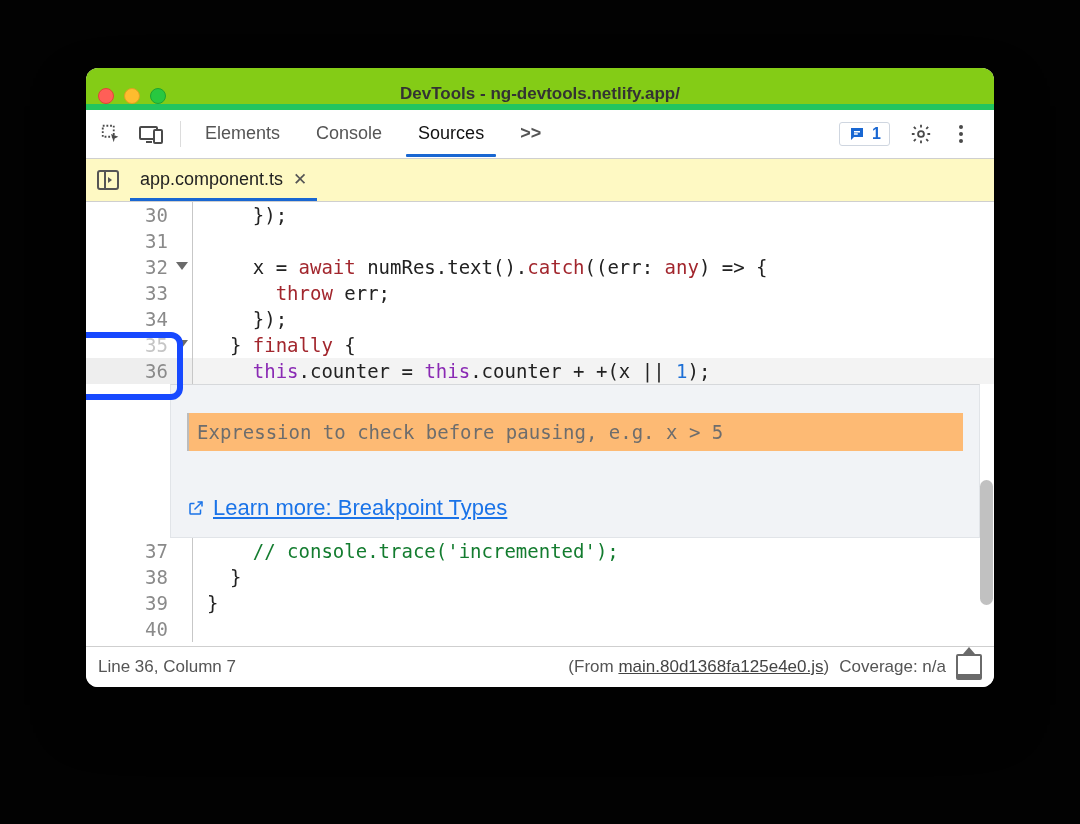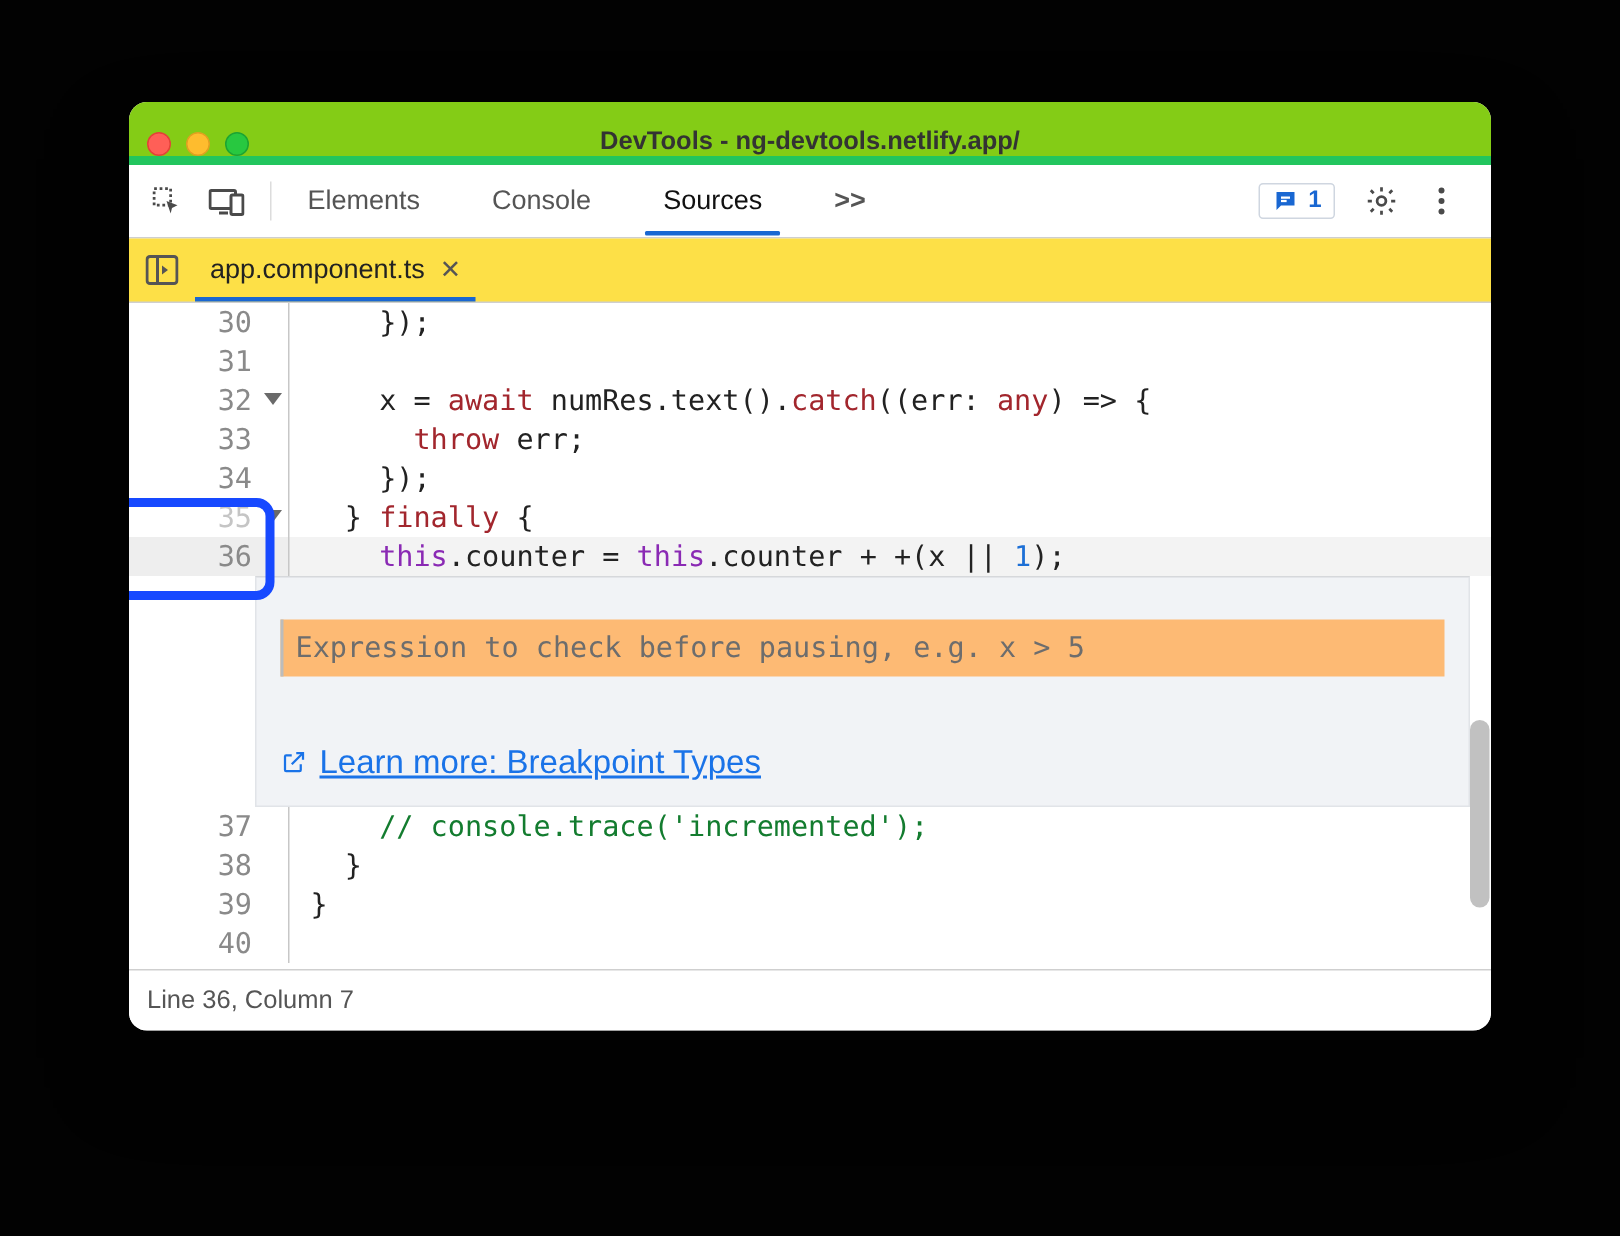--- a/index.html
+++ b/index.html
@@ -56,34 +56,34 @@
     height:48px;background:#fff;
     display:flex;align-items:center;
     padding:0 16px 0 8px;gap:6px;
     border-bottom:1px solid var(--border);
   }
   .icon-btn{
     width:34px;height:34px;display:flex;align-items:center;justify-content:center;
     color:#4a4a4a;border-radius:4px;cursor:pointer;
   }
   .sep{width:1px;height:26px;background:#dcdcdc;margin:0 6px;}
-  .tabs{display:flex;gap:24px;}
+  .tabs{display:flex;gap:12px;}
   .tab{
     padding:10px 12px 12px;font-size:18px;color:#555;cursor:pointer;position:relative;
   }
   .tab.active{color:#111;font-weight:500;}
   .tab.active::after{content:"";position:absolute;left:0;right:0;bottom:-1px;height:3px;background:var(--blue);border-radius:1px;}
   .spacer{flex:1;}
   .msg-pill{
     border:1px solid #cfd6e0;border-radius:3px;padding:2px 8px;display:flex;align-items:center;gap:6px;
     color:var(--blue);font-weight:600;font-size:16px;cursor:pointer;
   }
   
   .filebar{
-    height:42px;background:#fde047;border-bottom:1px solid var(--border);
+    height:42px;background:#fef9c3;border-bottom:1px solid var(--border);
     display:flex;align-items:center;padding:0 6px;gap:6px;
   }
   .filebar .icon-btn{color:#555;width:32px;}
   .file-tab{
     display:flex;align-items:center;gap:10px;
     padding:9px 10px 10px;font-size:18px;color:#222;position:relative;cursor:pointer;
   }
   .file-tab.active::after{content:"";position:absolute;left:0;right:0;bottom:-1px;height:3px;background:var(--blue);}
   .file-tab .close{font-size:17px;color:#555;cursor:pointer;}
   
@@ -282,14 +282,21 @@
         <div class="gutter">40</div>
         <div class="code"></div>
       </div>
 
     <div class="hl-box"></div>
     <div class="scrollbar"></div>
   </div>
 
   <div class="status">
     <span>Line 36, Column 7</span>
+    <div class="right">
+      <span>
+        <span>(From </span><a href="#">main.80d1368fa125e4e0.js</a><span>)</span>
+      </span>
+      <span>Coverage: n/a</span>
+      <span class="drawer-btn"></span>
+    </div>
   </div>
 </div>
 
 </body></html>

